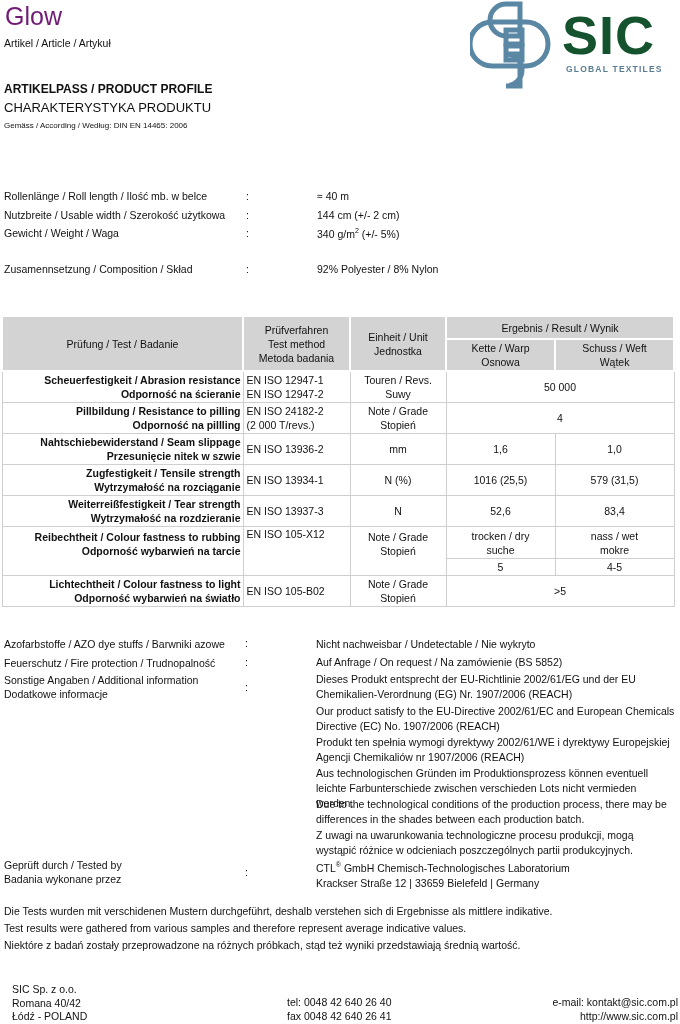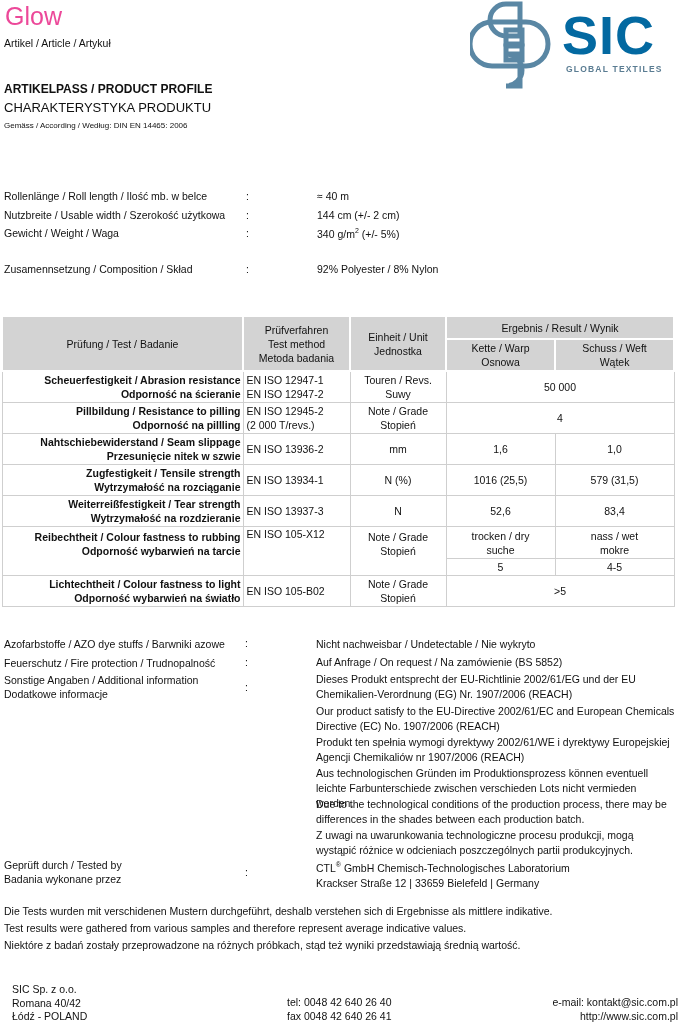--- a/index.html
+++ b/index.html
@@ -1,26 +1,26 @@
 <!DOCTYPE html>
 <html><head>
   <meta charset="utf-8">
   <style>
     * { box-sizing: border-box; margin: 0; padding: 0; }
     html, body { width: 680px; height: 1024px; background: #ffffff; }
     body { position: relative; font-family: "Liberation Sans", sans-serif; color: #111; overflow: hidden; }
     .abs { position: absolute; }
-    .title { left: 5px; top: 2px; font-size: 25px; color: #ec4899; }
+    .title { left: 5px; top: 2px; font-size: 25px; color: #701a75; }
     .subtitle { left: 4px; top: 37px; font-size: 10.5px; }
     .h1 { left: 4px; top: 82px; font-size: 12px; font-weight: bold; }
     .h2 { left: 4px; top: 100px; font-size: 13px; }
     .h3 { left: 4px; top: 121px; font-size: 8px; }
 
     .logo { left: 470px; top: 0px; width: 210px; height: 90px; }
-    .logo-text { position: absolute; left: 92px; top: 4px; font-size: 54px; font-weight: bold; color: #0369a1; letter-spacing: 1px; font-family: "Liberation Sans", sans-serif; }
+    .logo-text { position: absolute; left: 92px; top: 4px; font-size: 54px; font-weight: bold; color: #14532d; letter-spacing: 1px; font-family: "Liberation Sans", sans-serif; }
     .logo-sub { position: absolute; left: 96px; top: 64px; font-size: 8.5px; font-weight: bold; color: #5a7c92; letter-spacing: 1.2px; }
 
     .spec-row { position: absolute; left: 4px; font-size: 10.5px; }
     .spec-label { position: absolute; left: 0; width: 240px; white-space: nowrap; }
     .spec-colon { position: absolute; left: 242px; }
     .spec-value { position: absolute; left: 276px; white-space: nowrap; margin-left: 37px; }
 
     table.results { position: absolute; left: 1px; top: 315px; width: 672px; border-collapse: collapse; font-size: 10.5px; table-layout: fixed; }
     table.results td, table.results th { border: 1px solid #cfcfcf; padding: 1px 2px; vertical-align: middle; line-height: 14px; }
     table.results th { background: #d3d3d3; font-weight: normal; text-align: center; border-color: #ffffff; border-width: 2px; }
@@ -102,21 +102,21 @@
   </thead>
   <tbody>
     <tr style="height:31px">
       <td class="test"><span>Scheuerfestigkeit / Abrasion resistance</span><br><span>Odporność na ścieranie</span></td>
       <td class="method"><span>EN ISO 12947-1</span><br><span>EN ISO 12947-2</span></td>
       <td class="center"><span>Touren / Revs.</span><br><span>Suwy</span></td>
       <td class="center" colspan="2">50 000</td>
     </tr>
     <tr style="height:31px">
       <td class="test"><span>Pillbildung / Resistance to pilling</span><br><span>Odporność na pillling</span></td>
-      <td class="method"><span>EN ISO 12945-2</span><br><span>(2 000 T/revs.)</span></td>
+      <td class="method"><span>EN ISO 24182-2</span><br><span>(2 000 T/revs.)</span></td>
       <td class="center"><span>Note / Grade</span><br><span>Stopień</span></td>
       <td class="center" colspan="2">4</td>
     </tr>
     <tr style="height:31px">
       <td class="test"><span>Nahtschiebewiderstand / Seam slippage</span><br><span>Przesunięcie nitek w szwie</span></td>
       <td class="method">EN ISO 13936-2</td>
       <td class="center">mm</td>
       <td class="center">1,6</td>
       <td class="center">1,0</td>
     </tr>

